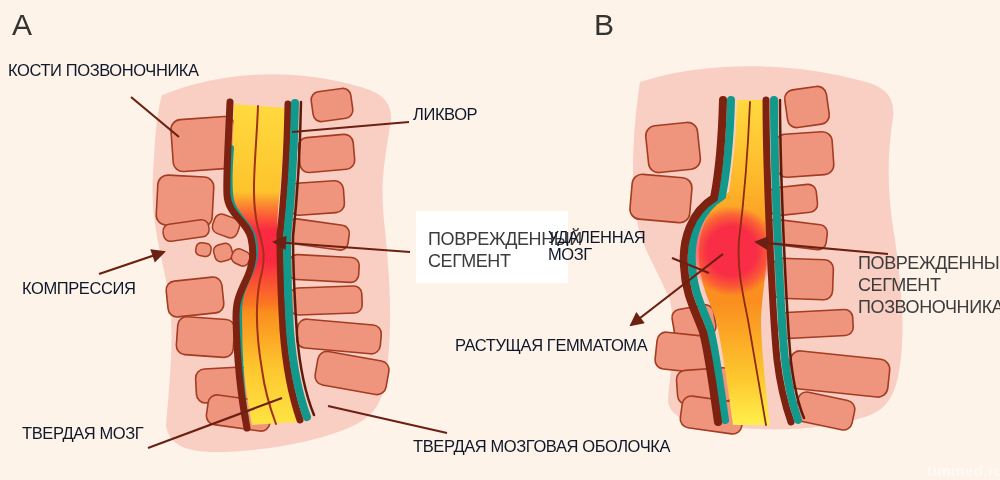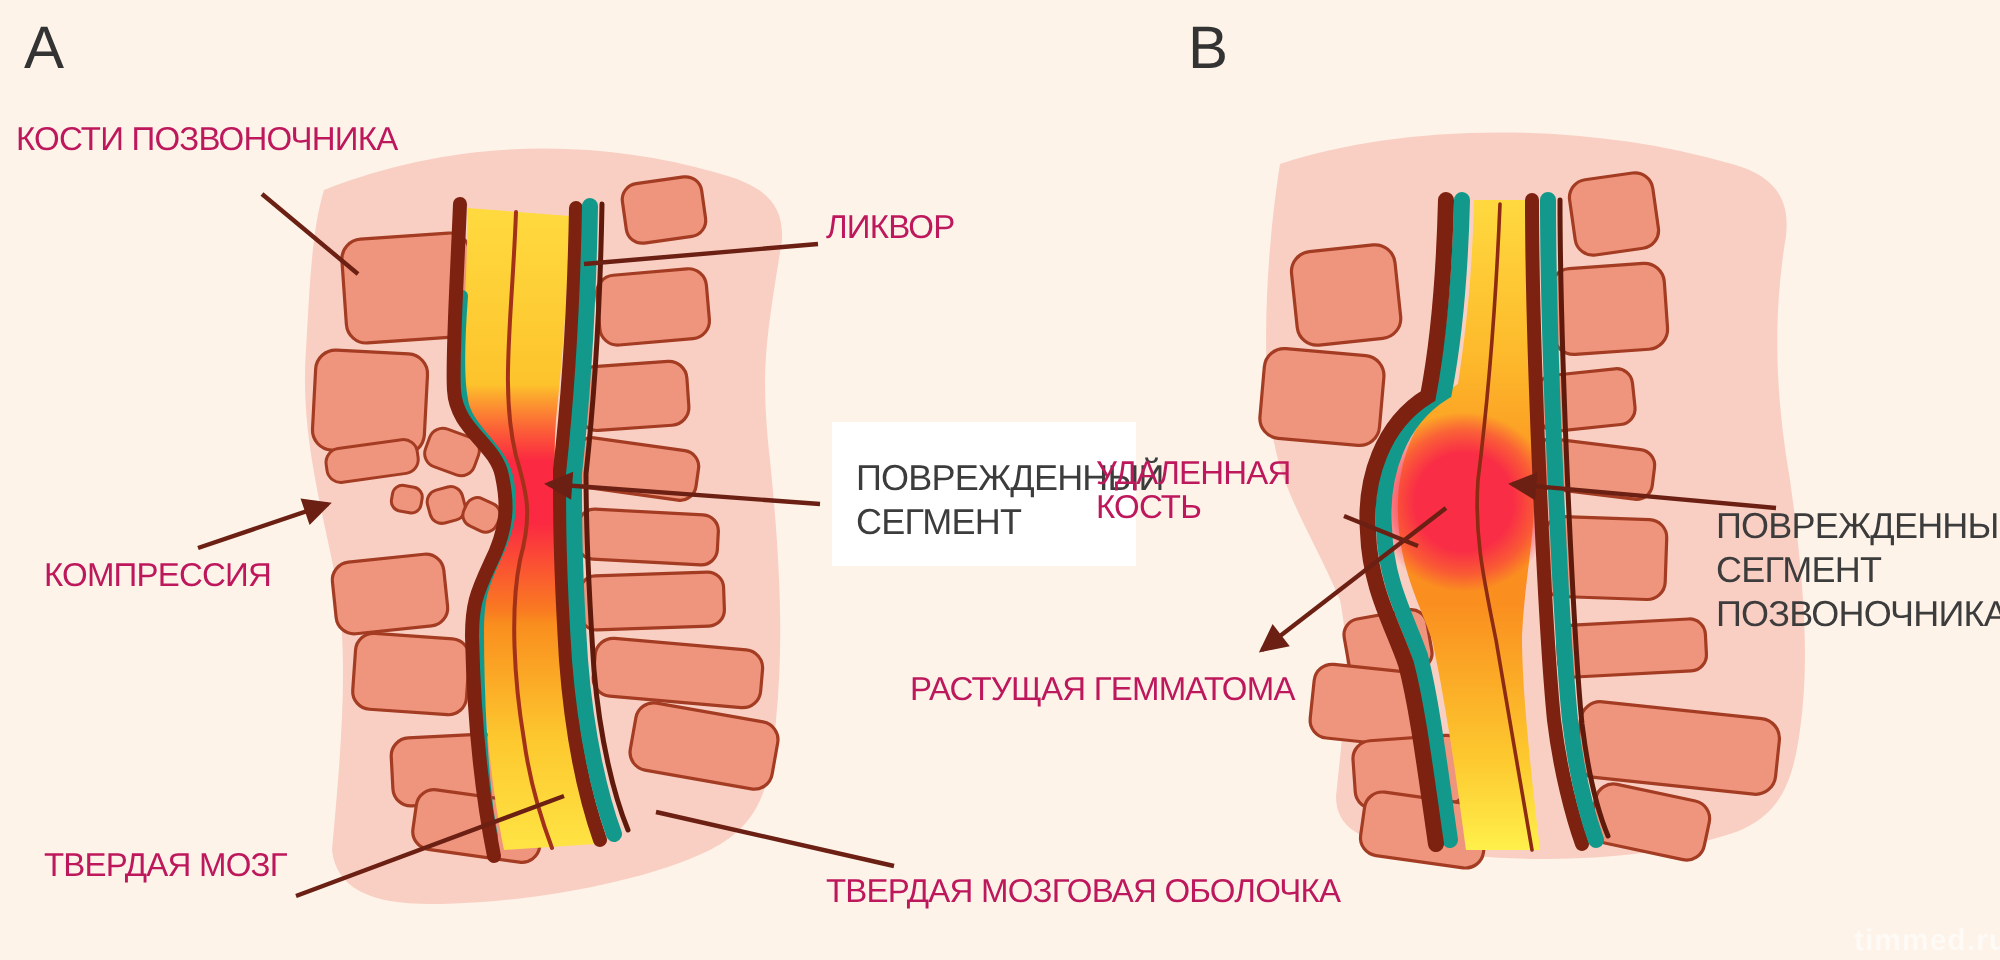--- a/index.html
+++ b/index.html
@@ -6,21 +6,21 @@
   body{
     width:1000px;height:480px;position:relative;overflow:hidden;
     background:#fdf3e9;
     font-family:"Liberation Sans","DejaVu Sans",sans-serif;
   }
   .stage{position:absolute;inset:0;}
   svg{position:absolute;left:0;top:0;}
   .lbl{
     position:absolute;
     font-size:16.5px;letter-spacing:-0.4px;line-height:18px;
-    color:#be185d;white-space:nowrap;
+    color:#0f172a;white-space:nowrap;
   }
   .lbl-lg{font-size:18px;letter-spacing:-0.4px;line-height:22px;}
   .panel-letter{
     position:absolute;font-size:30px;color:#333;letter-spacing:0;
   }
   .damaged-a-box{
     position:absolute;left:416px;top:211px;width:152px;height:72px;
     background:#ffffff;
   }
   .damaged-a-text{
@@ -204,21 +204,21 @@
   </div>
 
   <div class="lbl" style="left:22px;top:279px;">КОМПРЕССИЯ</div>
 
   <div class="lbl" style="left:22px;top:424px;">ТВЕРДАЯ МОЗГ</div>
 
   <div class="lbl" style="left:413px;top:437px;">ТВЕРДАЯ МОЗГОВАЯ ОБОЛОЧКА</div>
 
   <div class="lbl removed-text">
     <span>УДАЛЕННАЯ</span>
-    <span>КОСТЬ</span>
+    <span>МОЗГ</span>
   </div>
 
   <div class="lbl lbl-lg damaged-b-text">
     <span>ПОВРЕЖДЕННЫЙ</span>
     <span>СЕГМЕНТ</span>
     <span>ПОЗВОНОЧНИКА</span>
   </div>
 
   <div class="lbl" style="left:455px;top:336px;">РАСТУЩАЯ ГЕММАТОМА</div>
 

